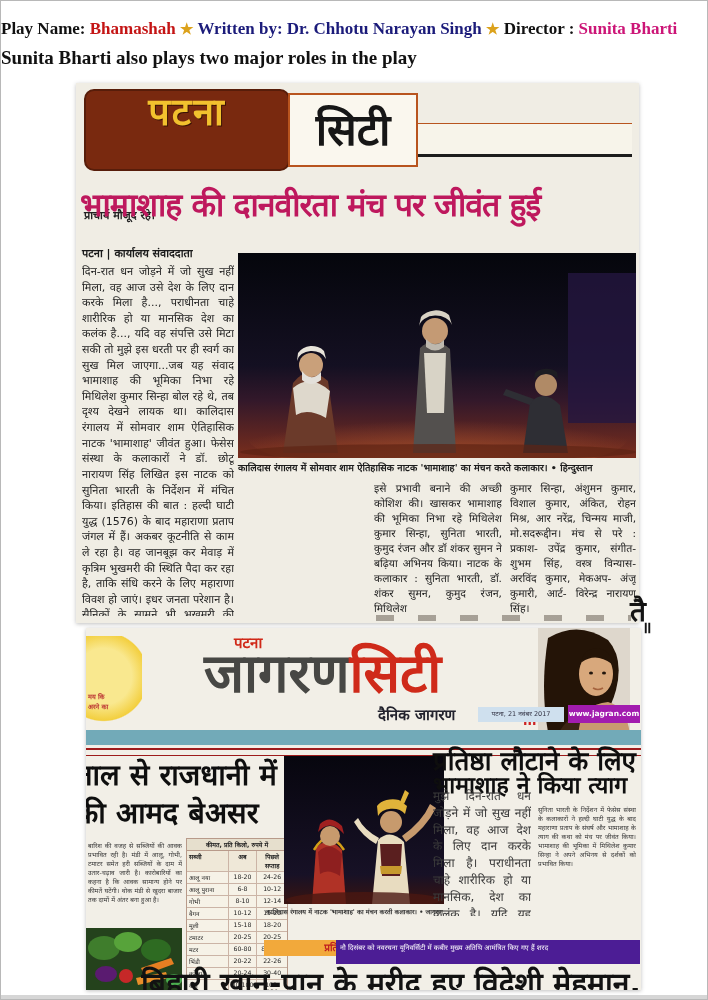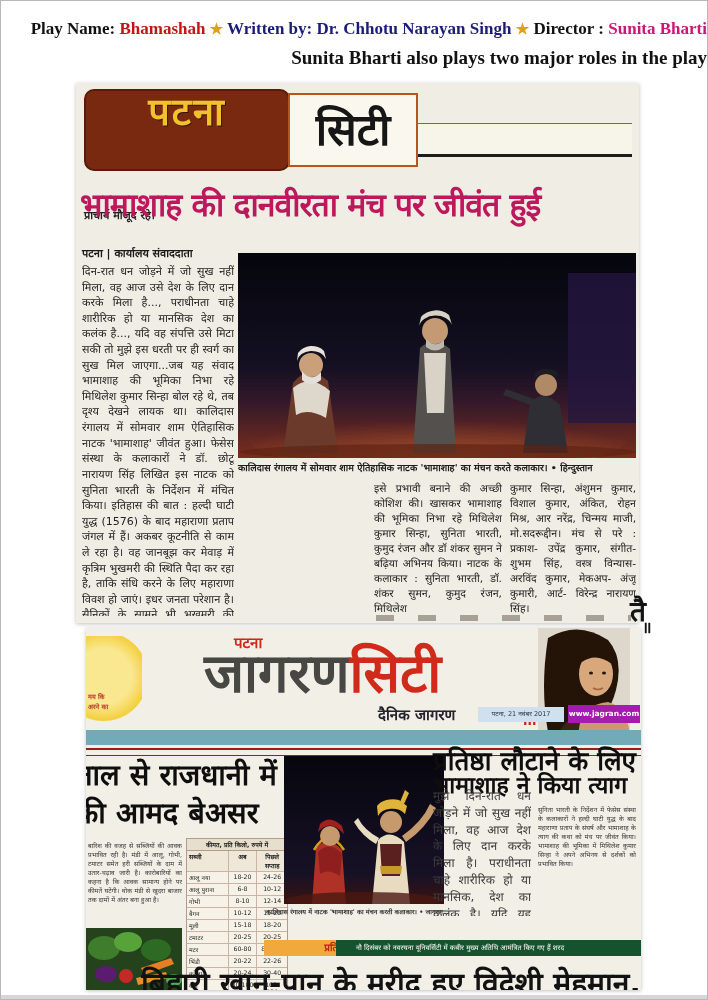--- a/index.html
+++ b/index.html
@@ -1,20 +1,20 @@
 <!DOCTYPE html>
 <html><head>
 <meta charset="utf-8">
 <style>
   html,body{margin:0;padding:0;background:#fff;}
   .page{position:relative;width:706px;height:998px;border:1px solid #b8b8b8;
         box-shadow:inset 0 -4px 0 #d6d6d6;background:#fff;overflow:hidden;
         font-family:"DejaVu Sans",sans-serif;}
   
-  .hdr{position:absolute;left:0;width:100%;text-align:right;
+  .hdr{position:absolute;left:0;width:100%;text-align:left;
        font-family:"Liberation Serif",serif;font-weight:bold;font-size:17px;color:#111;}
   .hdr1{top:18px;}
   .hdr2{top:46px;font-size:19px;}
   .c-red{color:#c41414;} .c-navy{color:#1b1b7a;} .c-mag{color:#cc1577;}
   .c-star{color:#dca21c;font-size:15px;}
   
   .clip1{position:absolute;left:75px;top:82px;width:563px;height:540px;
          background:#f0ede4;box-shadow:0 1px 4px rgba(0,0,0,.25);overflow:hidden;}
   .mh-strip{position:absolute;left:206px;top:40px;width:350px;height:30px;
             background:#f7f4ea;border-top:1px solid #b8541e;border-bottom:3px solid #1c1c1c;}
@@ -84,22 +84,22 @@
   .c2-photo{position:absolute;left:198px;top:128px;width:160px;height:148px;overflow:hidden;}
   .c2-caption{position:absolute;left:180px;top:279px;width:178px;font-size:6.4px;font-weight:bold;
               color:#333;}
   .r-head{position:absolute;font-weight:bold;color:#0e0e0e;white-space:nowrap;}
   .r-head1{left:347px;top:114px;font-size:26px;}
   .r-head2{left:347px;top:140px;font-size:23px;}
   .r-colA{left:347px;top:160px;width:98px;height:128px;font-size:12px;line-height:1.4;color:#3a3a3a;}
   .r-colB{left:452px;top:178px;width:98px;height:128px;font-size:6.4px;line-height:1.4;color:#3a3a3a;}
   .notice-label{position:absolute;left:178px;top:312px;width:64px;height:16px;background:#f2a93b;
                 color:#c02020;font-size:10px;font-weight:bold;text-align:center;line-height:16px;padding-left:40px;}
-  .notice-bar{position:absolute;left:250px;top:312px;width:300px;height:16px;background:#14532d;
-              color:#fff;font-size:7px;line-height:16px;padding-left:20px;overflow:hidden;
+  .notice-bar{position:absolute;left:250px;top:312px;width:300px;height:24px;background:#4c1d95;
+              color:#fff;font-size:7px;line-height:16px;padding-left:4px;overflow:hidden;
               white-space:nowrap;}
   .cutoff-head{position:absolute;left:55px;top:334px;width:520px;height:32px;font-size:30px;
                font-weight:bold;color:#121212;white-space:nowrap;overflow:hidden;}
 </style>
 </head>
 <body>
 
 <div class="page">
 
   <div class="hdr hdr1">

